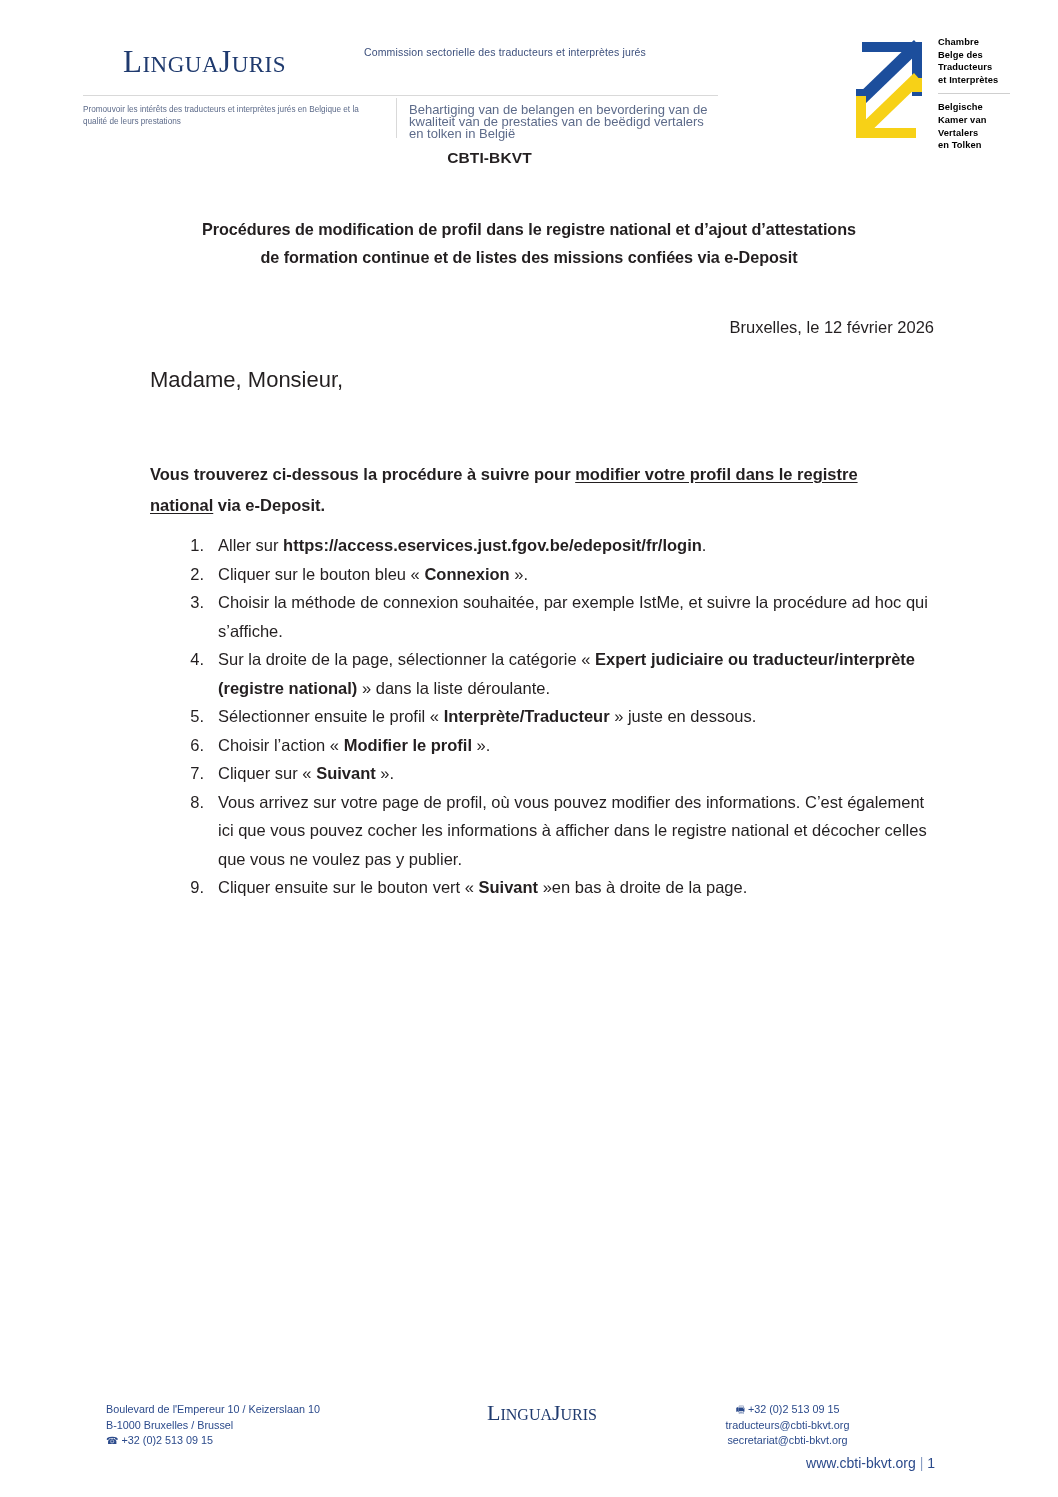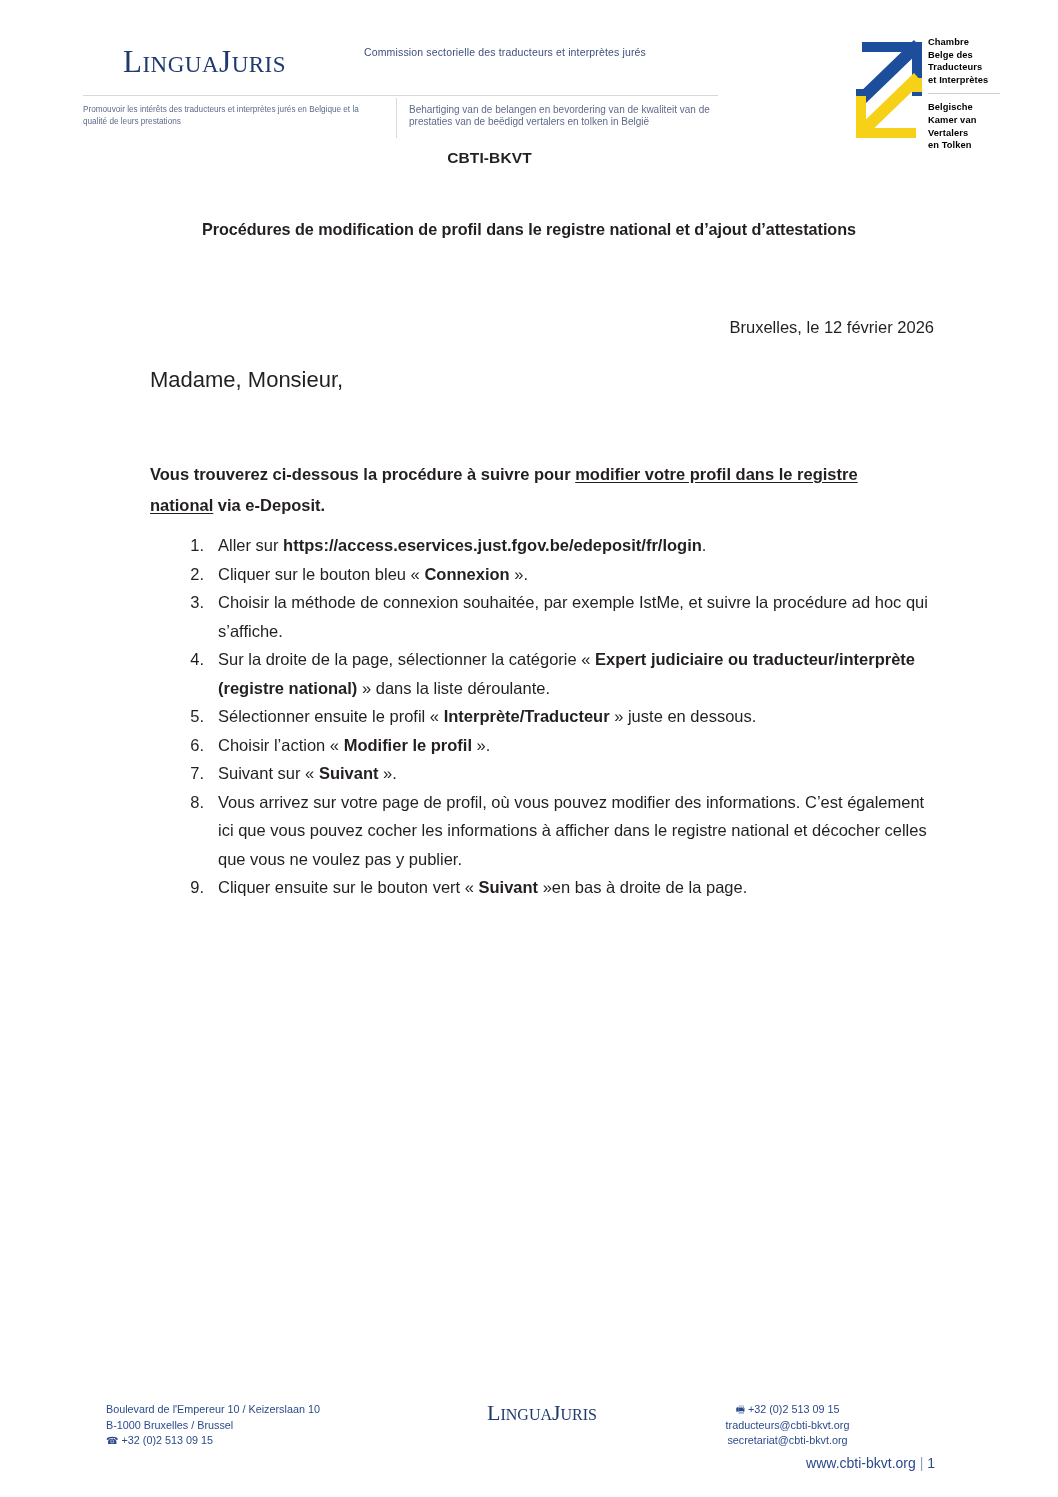--- a/index.html
+++ b/index.html
@@ -76,41 +76,41 @@
     font-size: 8.2px;
     line-height: 12px;
     color: #5d6b8a;
     text-align: left;
   }
   .tagline-nl {
     position: absolute;
     left: 409px;
     top: 104px;
     width: 310px;
-    font-size: 10px;
+    font-size: 13px;
     line-height: 12px;
     color: #5d6b8a;
     text-align: left;
   }
 
   .cbti-logo {
     position: absolute;
     left: 852px;
     top: 30px;
     width: 186px;
     height: 120px;
   }
   .cbti-mark {
     position: absolute;
     left: 0; top: 4px;
     width: 82px; height: 112px;
   }
   .cbti-text {
     position: absolute;
-    left: 76px;
+    left: 86px;
     top: 6px;
     width: 110px;
     font-size: 9.3px;
     font-weight: bold;
     line-height: 12.6px;
     color: #000;
     letter-spacing: 0.1px;
   }
   .cbti-text .sep {
     width: 72px;
@@ -301,38 +301,39 @@
         <div>Vertalers</div>
         <div>en Tolken</div>
       </div>
     </div>
   </div>
 
   <div class="doc-subject">CBTI-BKVT</div>
 
   <div class="doc-title">
     <span>Procédures de modification de profil dans le registre national et d’ajout d’attestations</span><br>
+    <span>de formation continue et de listes des missions confiées via e-Deposit</span>
   </div>
 
   <div class="date-line">Bruxelles, le 12 février 2026</div>
 
   <div class="greeting">
     <div>Madame, Monsieur,</div>
   </div>
 
   <div class="intro"><span>Vous trouverez ci-dessous la procédure à suivre pour </span><u>modifier votre profil dans le registre national</u><span> via e-Deposit.</span></div>
 
   <ol class="steps" id="steps-list">
       <li><span class="num">1.</span><span>Aller sur </span><b>https://access.eservices.just.fgov.be/edeposit/fr/login</b><span>.</span></li>
       <li><span class="num">2.</span><span>Cliquer sur le bouton bleu « </span><b>Connexion</b><span> ».</span></li>
       <li><span class="num">3.</span><span>Choisir la méthode de connexion souhaitée, par exemple IstMe, et suivre la procédure ad hoc qui s’affiche.</span></li>
       <li><span class="num">4.</span><span>Sur la droite de la page, sélectionner la catégorie « </span><b>Expert judiciaire ou traducteur/interprète (registre national)</b><span> » dans la liste déroulante.</span></li>
       <li><span class="num">5.</span><span>Sélectionner ensuite le profil « </span><b>Interprète/Traducteur</b><span> » juste en dessous.</span></li>
       <li><span class="num">6.</span><span>Choisir l’action « </span><b>Modifier le profil</b><span> ».</span></li>
-      <li><span class="num">7.</span><span>Suivant sur « </span><b>Suivant</b><span> ».</span></li>
+      <li><span class="num">7.</span><span>Cliquer sur « </span><b>Suivant</b><span> ».</span></li>
       <li><span class="num">8.</span><span>Vous arrivez sur votre page de profil, où vous pouvez modifier des informations. C’est également ici que vous pouvez cocher les informations à afficher dans le registre national et décocher celles que vous ne voulez pas y publier.</span></li>
       <li><span class="num">9.</span><span>Cliquer ensuite sur le bouton vert « </span><b>Suivant</b><span> »en bas à droite de la page.</span></li>
     </ol>
 
   <div class="footer">
     <div class="footer-left">
       <div>Boulevard de l'Empereur 10 / Keizerslaan 10</div>
       <div>B-1000 Bruxelles / Brussel</div>
       <div><span class="glyph">☎</span> <span>+32 (0)2 513 09 15</span></div>
     </div>

